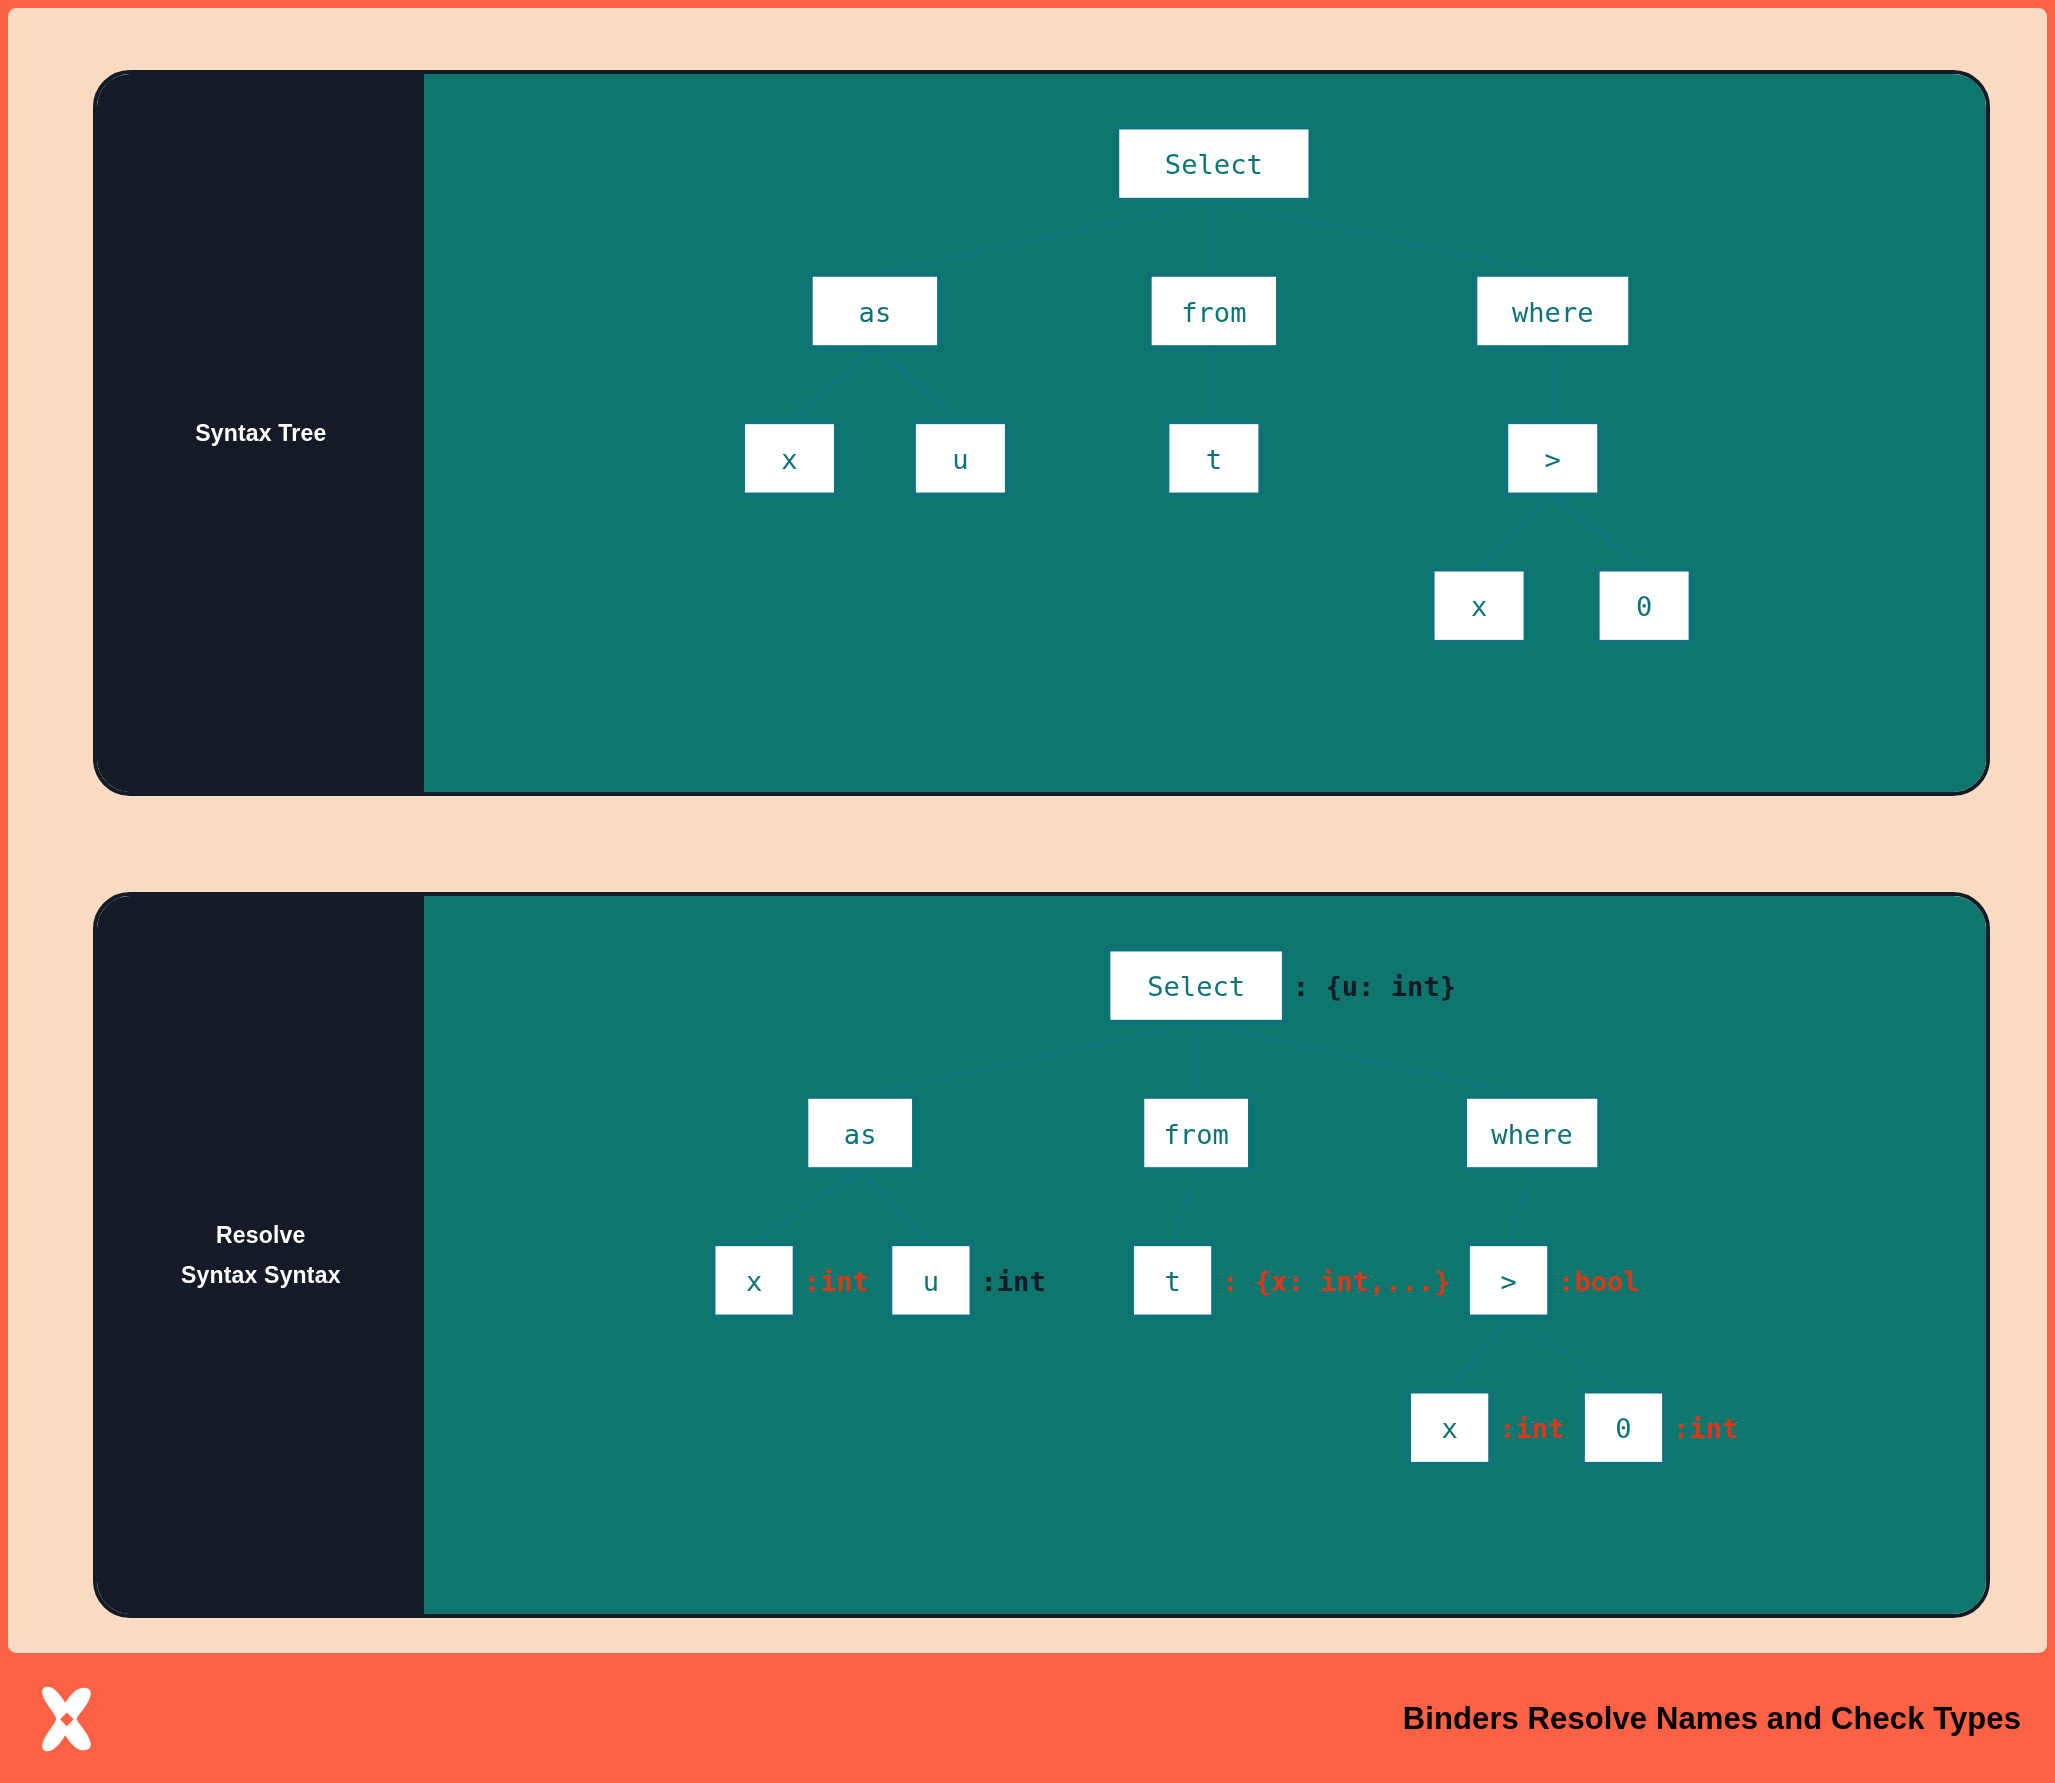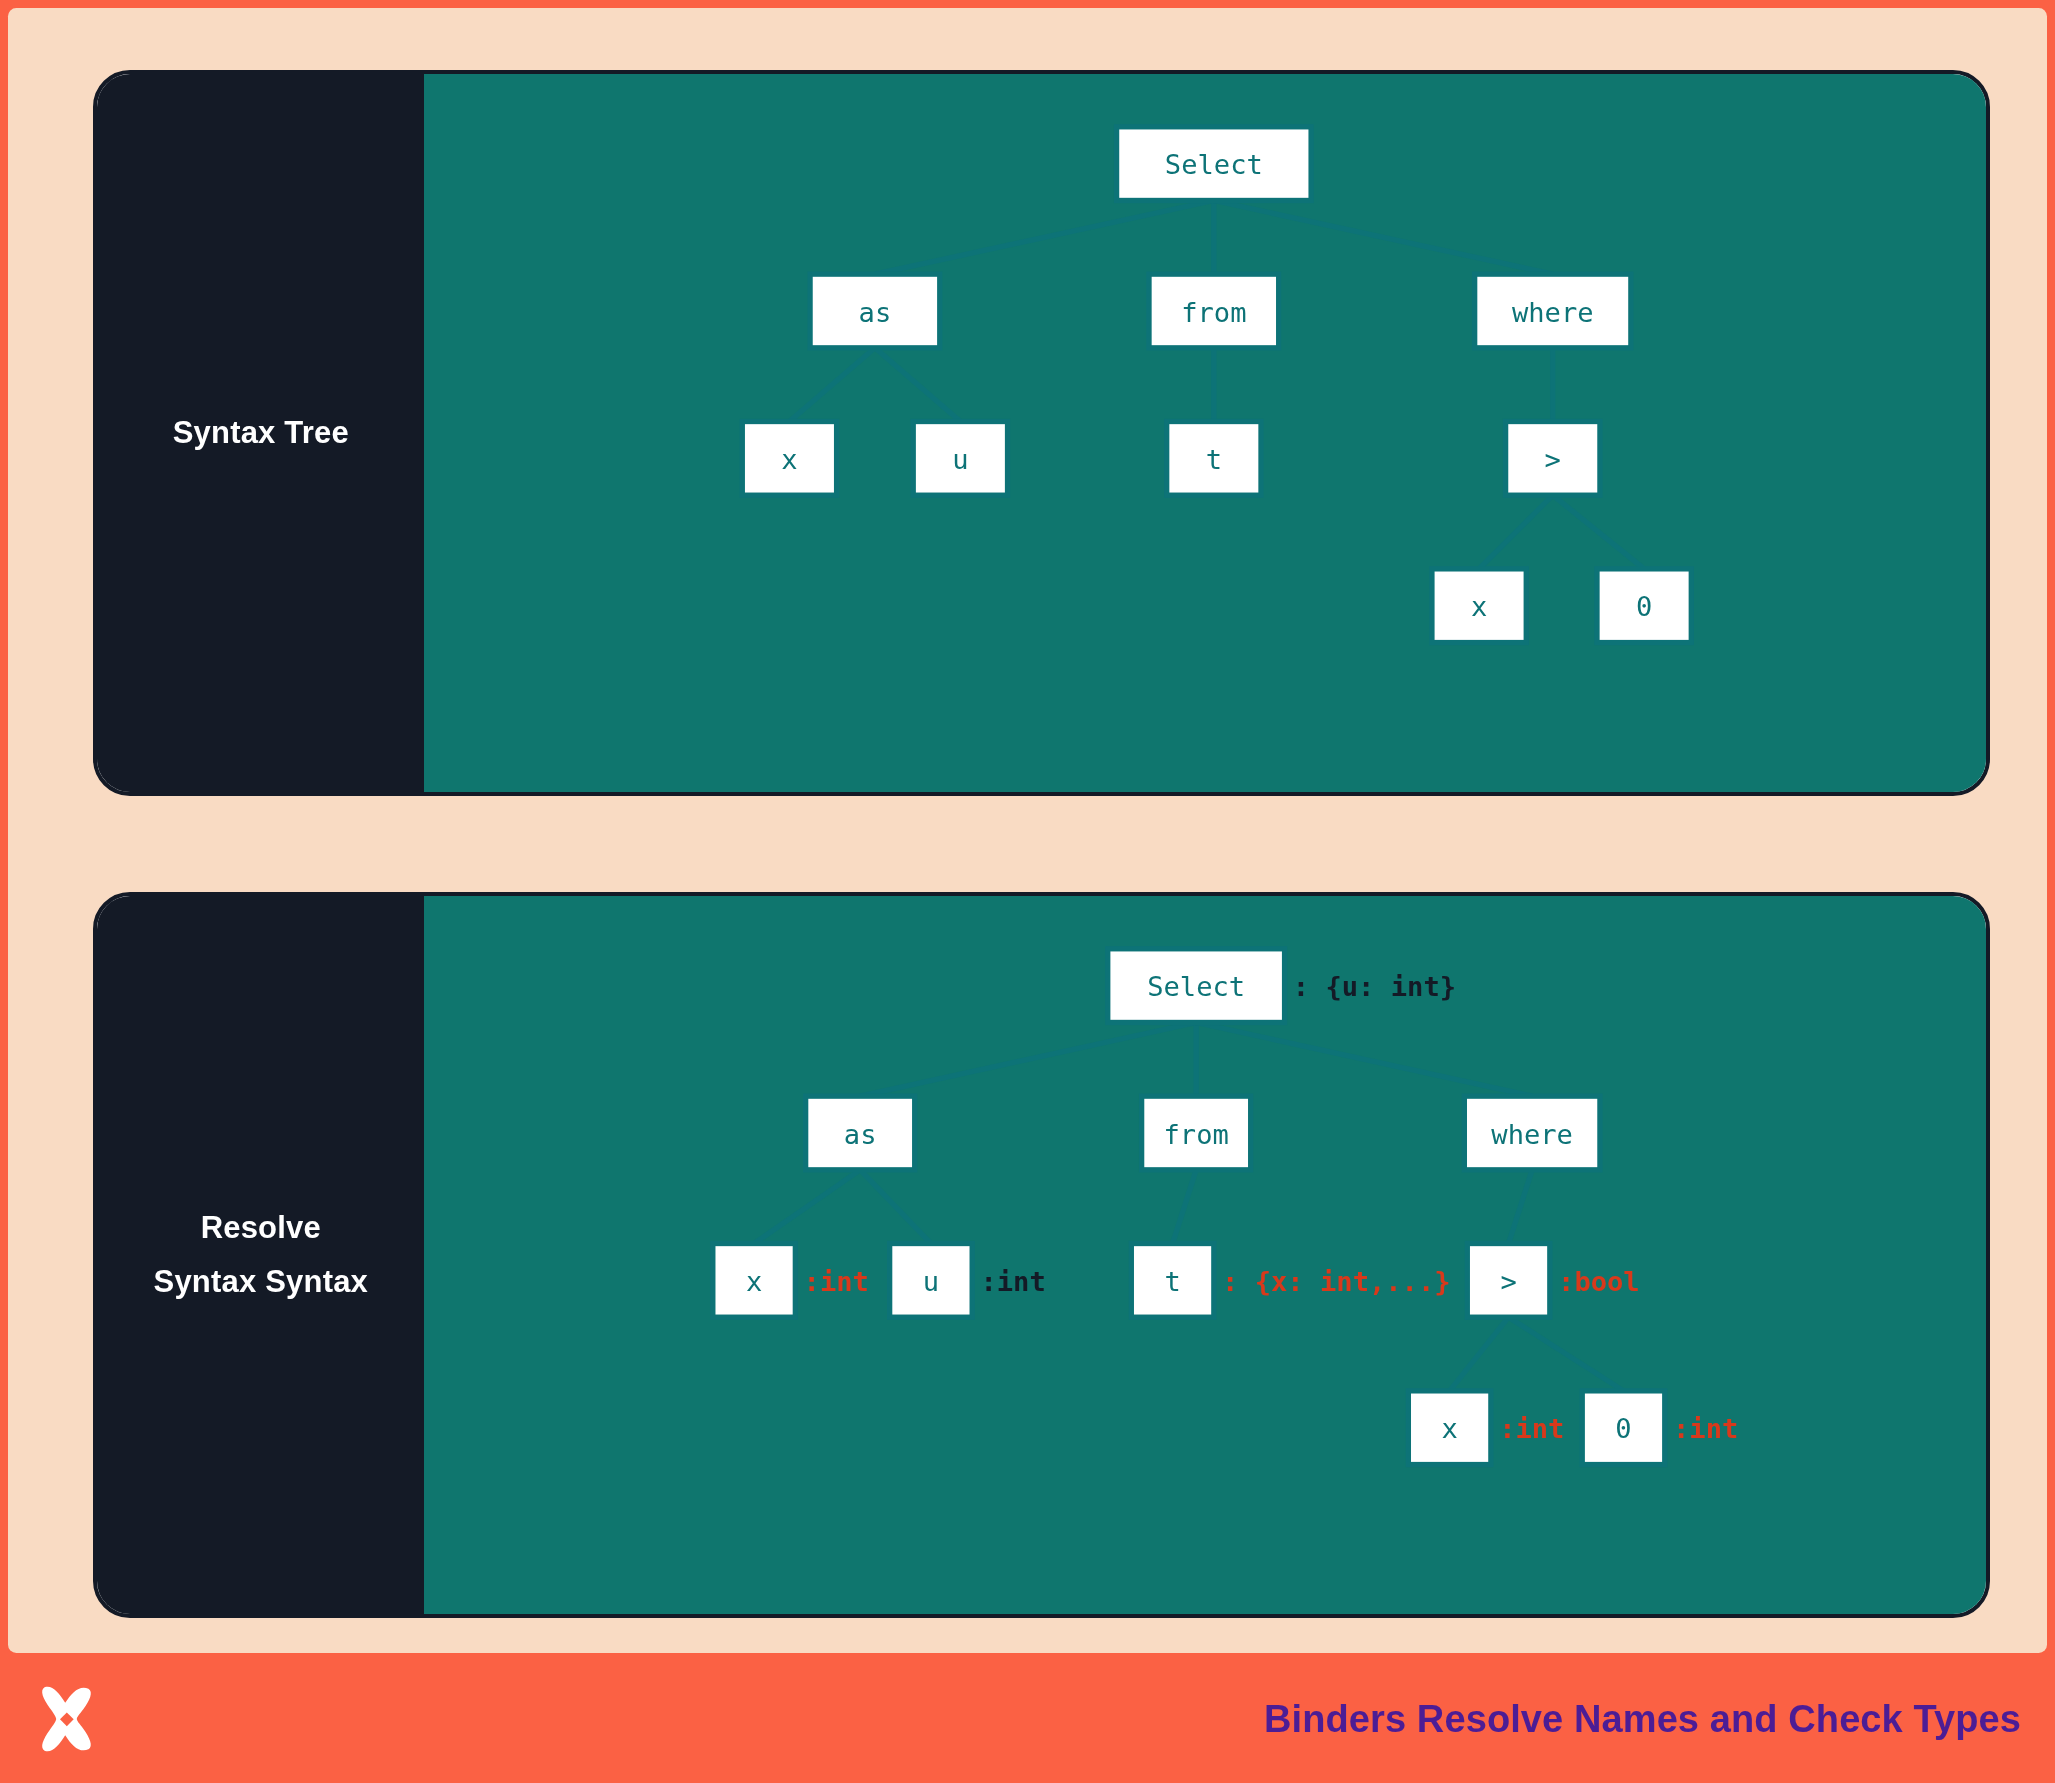--- a/index.html
+++ b/index.html
@@ -29,21 +29,21 @@
   }
   #panel-top{left:85px;top:62px;width:1897px;height:726px;}
   #panel-bottom{left:85px;top:884px;width:1897px;height:726px;}
   .sidebar{
     position:absolute;left:0;top:0;bottom:0;width:327px;
     background:#141a26;
     display:flex;align-items:center;justify-content:center;
   }
   .sidebar-label{
     color:#ffffff;
-    font-size:31px;
+    font-size:23px;
     font-weight:bold;
     line-height:1.75;
     text-align:center;
     letter-spacing:0.2px;
   }
   .tree-area{
     position:absolute;left:327px;top:0;right:0;bottom:0;
     background:#0f766e;
   }
   .tree-svg{display:block;width:100%;height:100%;}
@@ -76,21 +76,21 @@
     position:absolute;left:0;bottom:0;width:2056px;height:130px;
     background:#fb6144;
     display:flex;align-items:center;
   }
   .logo{
     position:absolute;left:34px;top:50%;transform:translateY(-50%);
     width:65px;height:71px;
   }
   .footer-title{
     position:absolute;right:35px;top:50%;transform:translateY(-50%);
-    color:#4c1d95;font-size:38px;font-weight:bold;letter-spacing:0.1px;
+    color:#000000;font-size:31px;font-weight:bold;letter-spacing:0.1px;
     white-space:nowrap;
   }
 </style>
 </head>
 <body>
 
 <div class="frame">
   <div class="canvas">
 
     <div class="panel" id="panel-top">

